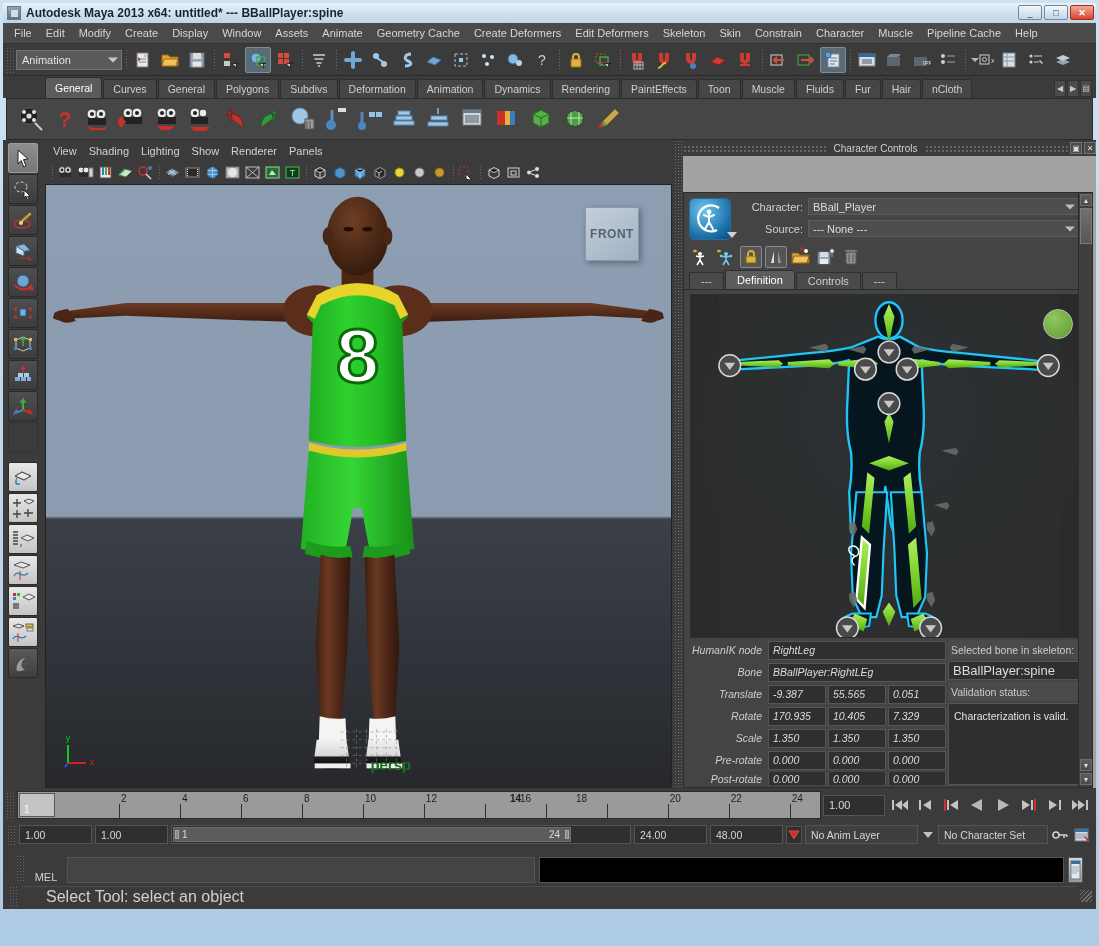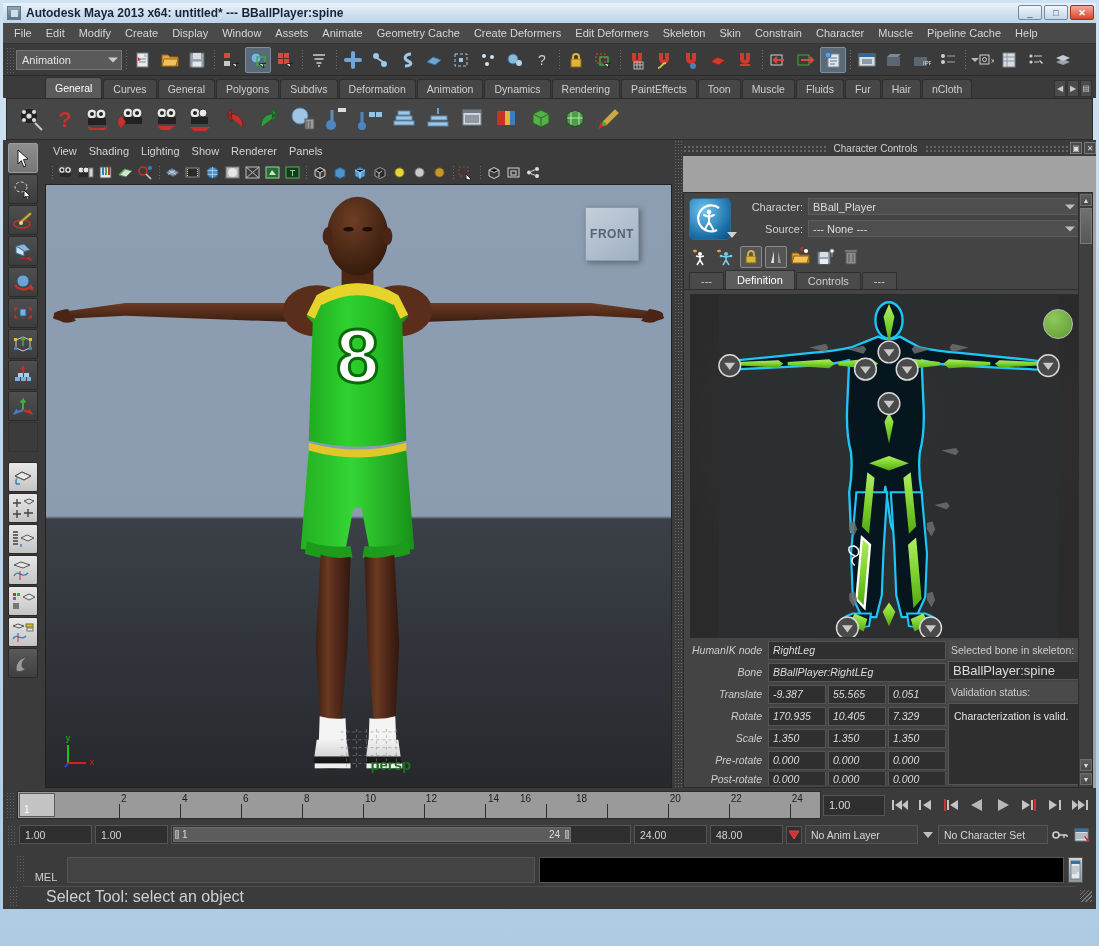--- a/index.html
+++ b/index.html
@@ -1371,21 +1371,21 @@
         <div class="ticklab" style="left: 163.951px;">4</div>
         <div class="tick" style="left: 222.927px; top: 12px;"></div>
         <div class="ticklab" style="left: 224.927px;">6</div>
         <div class="tick" style="left: 283.902px; top: 12px;"></div>
         <div class="ticklab" style="left: 285.902px;">8</div>
         <div class="tick" style="left: 344.878px; top: 12px;"></div>
         <div class="ticklab" style="left: 346.878px;">10</div>
         <div class="tick" style="left: 405.854px; top: 12px;"></div>
         <div class="ticklab" style="left: 407.854px;">12</div>
         <div class="tick" style="left: 466.829px; top: 12px;"></div>
-        <div class="ticklab" style="left: 470px;">14</div>
+        <div class="ticklab" style="left: 492px; font-weight: bold;">14</div>
         <div class="tick" style="left: 527.805px; top: 12px;"></div>
         <div class="ticklab" style="left: 502px;">16</div>
         <div class="tick" style="left: 588.78px; top: 12px;"></div>
         <div class="ticklab" style="left: 558px;">18</div>
         <div class="tick" style="left: 649.756px; top: 12px;"></div>
         <div class="ticklab" style="left: 651.756px;">20</div>
         <div class="tick" style="left: 710.732px; top: 12px;"></div>
         <div class="ticklab" style="left: 712.732px;">22</div>
         <div class="tick" style="left: 771.707px; top: 12px;"></div>
         <div class="ticklab" style="left: 773.707px;">24</div>

